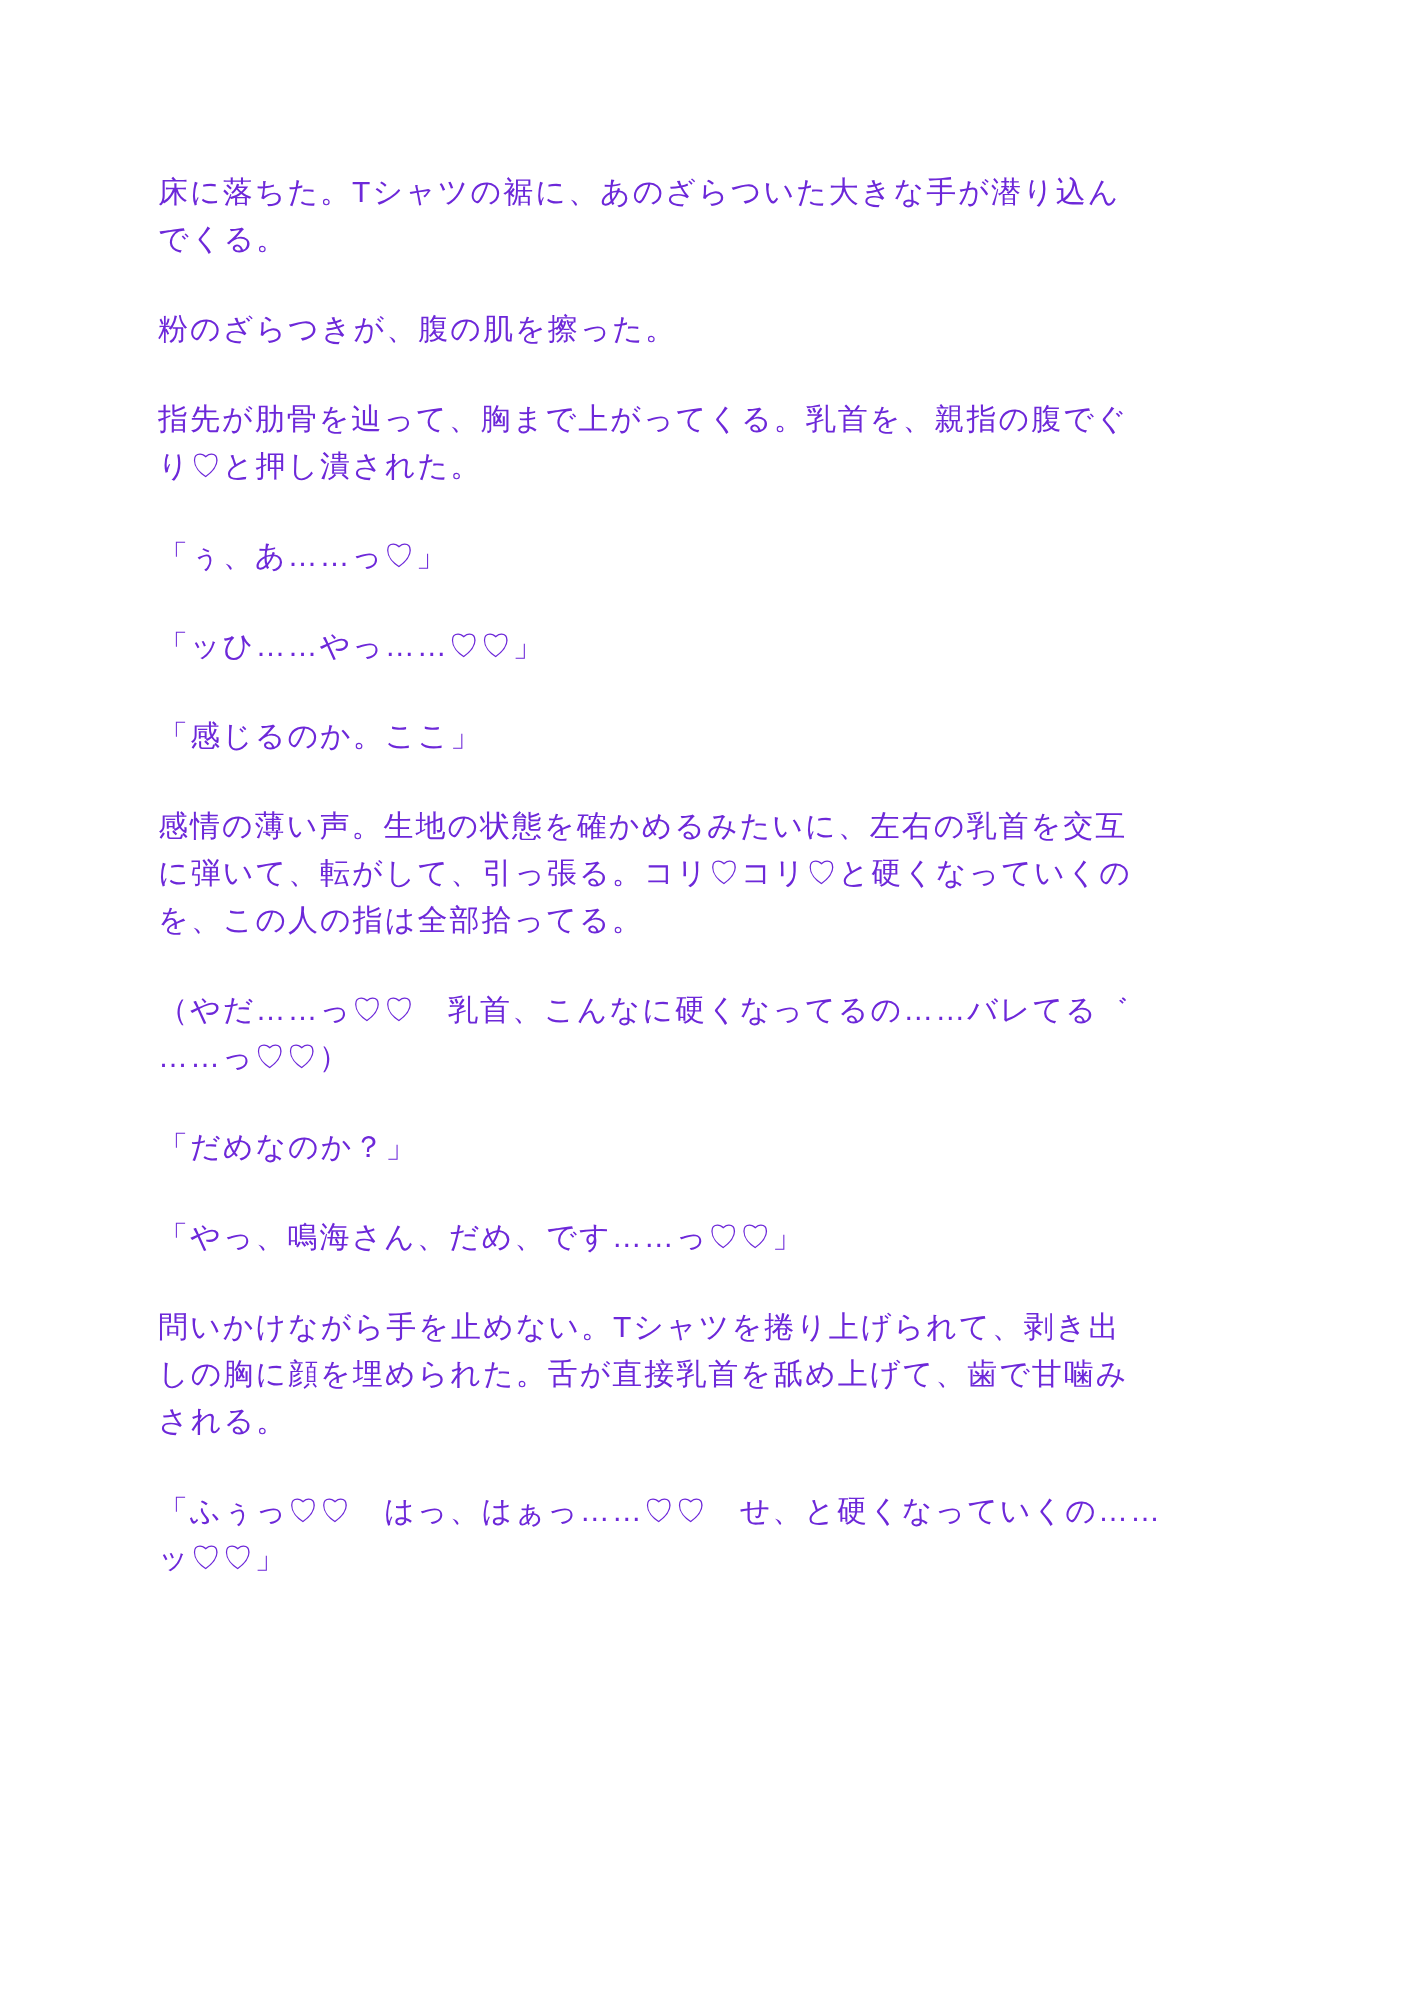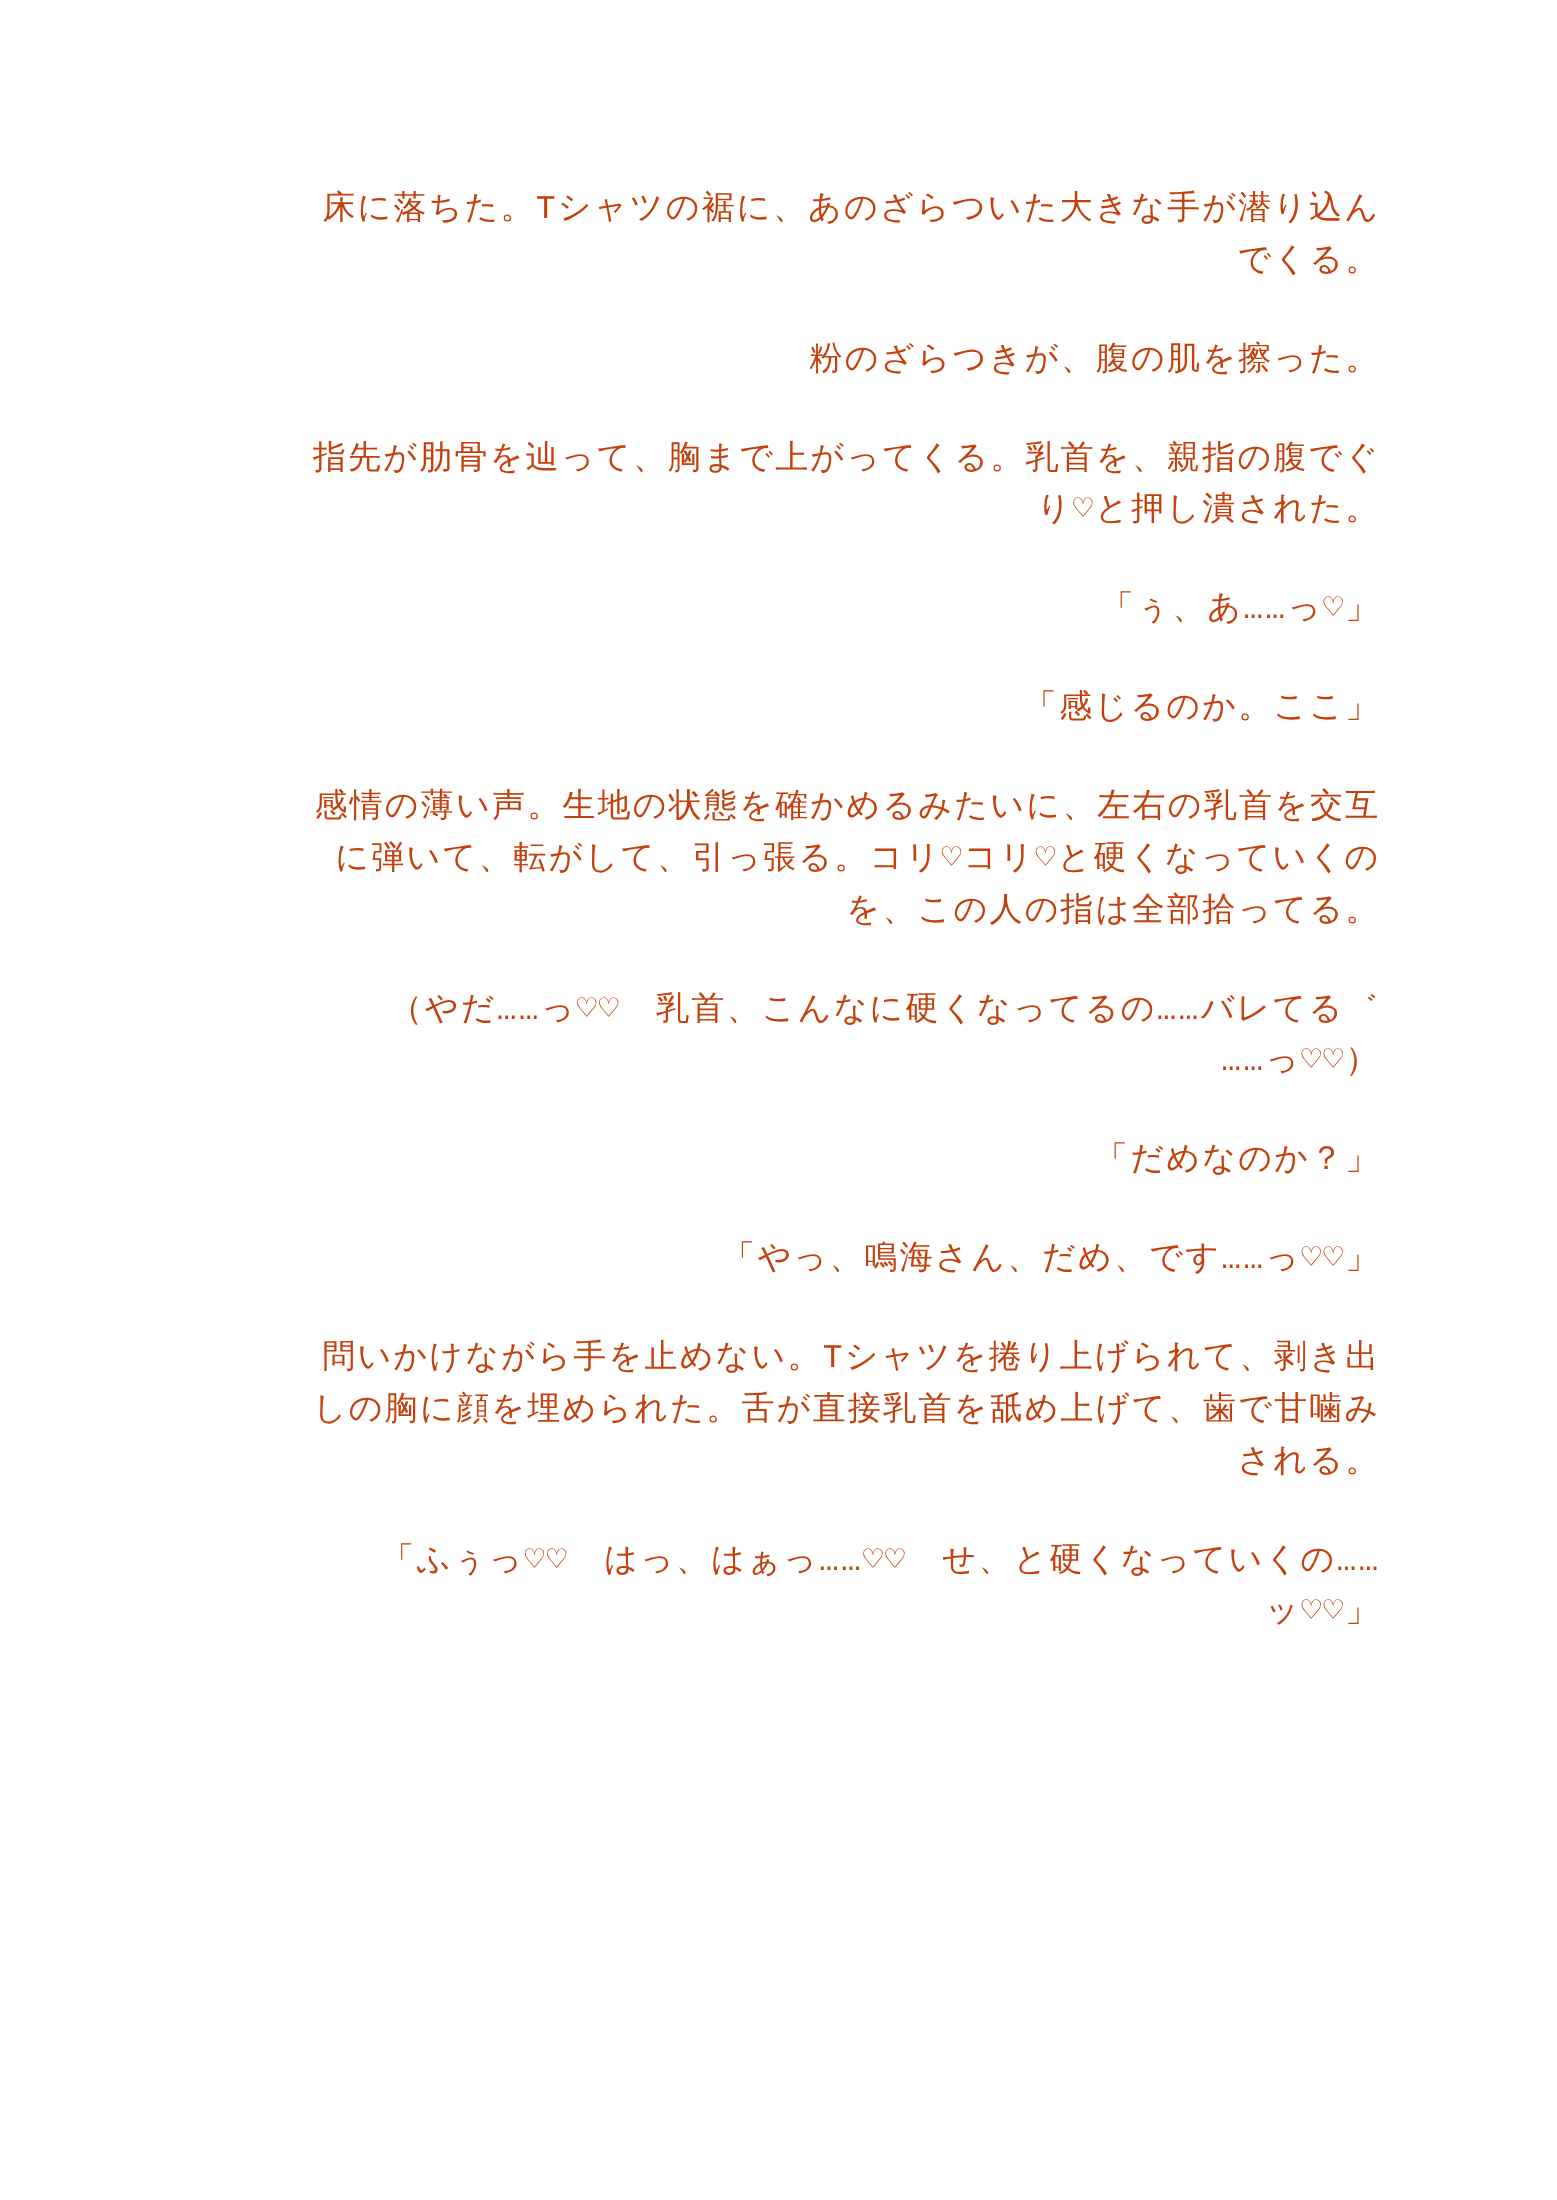--- a/index.html
+++ b/index.html
@@ -14,39 +14,40 @@
   }
   .page {
     box-sizing: border-box;
     width: 1415px;
     height: 2000px;
     padding: 168px 160px 0 158px;
     background: #ffffff;
   }
   .page p {
     margin: 0 0 43px 0;
-    font-family: Liberation Mono, monospace;
+    font-family: Liberation Sans, sans-serif;
     font-size: 30px;
     line-height: 47px;
     letter-spacing: 2px;
-    color: #c2410c;
+    color: #6d28d9;
     white-space: pre-line;
-    text-align: right;
+    text-align: left;
   }
 </style>
 </head>
 <body>
 
 <div class="page">
   <p>床に落ちた。Tシャツの裾に、あのざらついた大きな手が潜り込ん
 でくる。</p>
   <p>粉のざらつきが、腹の肌を擦った。</p>
   <p>指先が肋骨を辿って、胸まで上がってくる。乳首を、親指の腹でぐ
 り♡と押し潰された。</p>
   <p>「ぅ、あ……っ♡」</p>
+  <p>「ッひ……やっ……♡♡」</p>
   <p>「感じるのか。ここ」</p>
   <p>感情の薄い声。生地の状態を確かめるみたいに、左右の乳首を交互
 に弾いて、転がして、引っ張る。コリ♡コリ♡と硬くなっていくの
 を、この人の指は全部拾ってる。</p>
   <p>（やだ……っ♡♡　乳首、こんなに硬くなってるの……バレてる゛
 ……っ♡♡）</p>
   <p>「だめなのか？」</p>
   <p>「やっ、鳴海さん、だめ、です……っ♡♡」</p>
   <p>問いかけながら手を止めない。Tシャツを捲り上げられて、剥き出
 しの胸に顔を埋められた。舌が直接乳首を舐め上げて、歯で甘噛み

